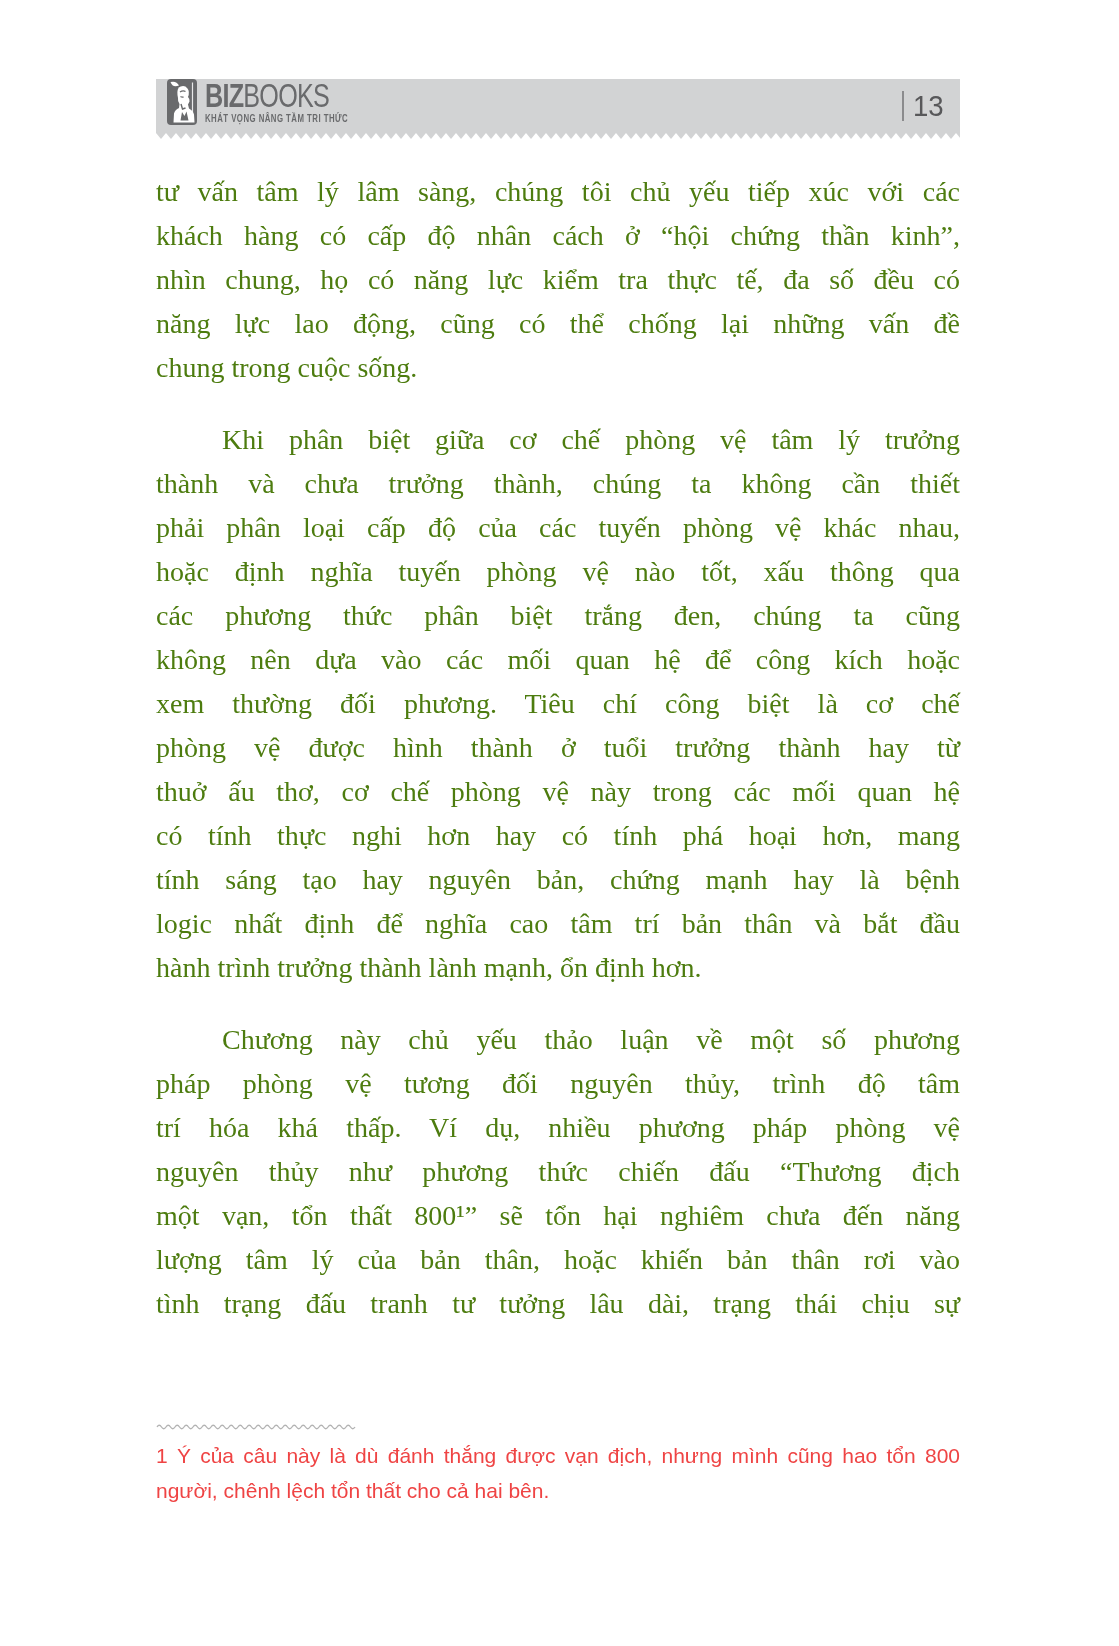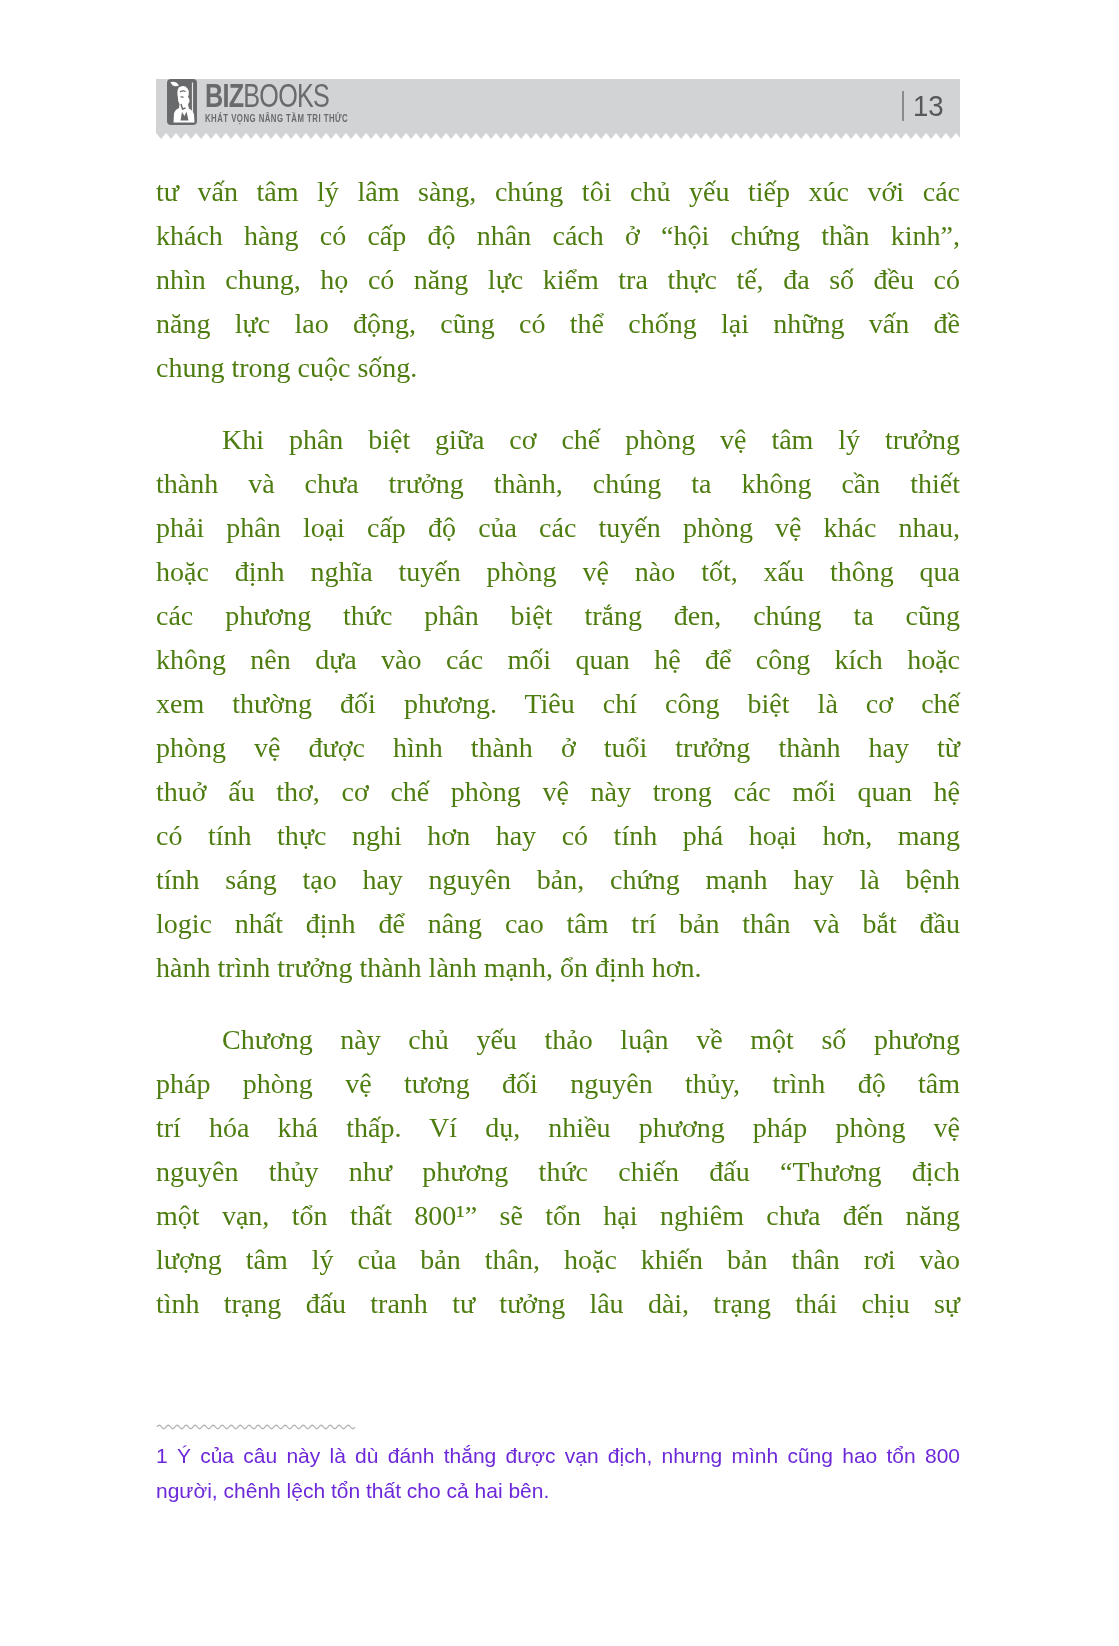--- a/index.html
+++ b/index.html
@@ -52,21 +52,21 @@
   .paragraph + .paragraph { margin-top:28px; }
   .line { text-align:justify; text-align-last:justify; }
   .line.indent { padding-left:66px; }
   .line.flush { text-align-last:left; }
 
   
   .fn-sep { position:absolute; left:156px; top:1422px; width:210px; height:10px; line-height:0; }
   .footnote-text {
     position:absolute; left:156px; top:1438px; width:804px;
     font-family:"Liberation Sans", sans-serif;
-    font-size:21px; line-height:35px; color:#6d28d9;
+    font-size:21px; line-height:35px; color:#ef4444;
   }
   .fn-line { text-align:justify; text-align-last:justify; }
   .fn-line.flush { text-align-last:left; }
 </style>
 </head>
 <body>
 
 <div class="page">
 
   <div class="header-bar">
@@ -118,21 +118,21 @@
         <div class="line">thành và chưa trưởng thành, chúng ta không cần thiết</div>
         <div class="line">phải phân loại cấp độ của các tuyến phòng vệ khác nhau,</div>
         <div class="line">hoặc định nghĩa tuyến phòng vệ nào tốt, xấu thông qua</div>
         <div class="line">các phương thức phân biệt trắng đen, chúng ta cũng</div>
         <div class="line">không nên dựa vào các mối quan hệ để công kích hoặc</div>
         <div class="line">xem thường đối phương. Tiêu chí công biệt là cơ chế</div>
         <div class="line">phòng vệ được hình thành ở tuổi trưởng thành hay từ</div>
         <div class="line">thuở ấu thơ, cơ chế phòng vệ này trong các mối quan hệ</div>
         <div class="line">có tính thực nghi hơn hay có tính phá hoại hơn, mang</div>
         <div class="line">tính sáng tạo hay nguyên bản, chứng mạnh hay là bệnh</div>
-        <div class="line">logic nhất định để nâng cao tâm trí bản thân và bắt đầu</div>
+        <div class="line">logic nhất định để nghĩa cao tâm trí bản thân và bắt đầu</div>
         <div class="line flush">hành trình trưởng thành lành mạnh, ổn định hơn.</div>
       </div>
       <div class="paragraph">
         <div class="line indent">Chương này chủ yếu thảo luận về một số phương</div>
         <div class="line">pháp phòng vệ tương đối nguyên thủy, trình độ tâm</div>
         <div class="line">trí hóa khá thấp. Ví dụ, nhiều phương pháp phòng vệ</div>
         <div class="line">nguyên thủy như phương thức chiến đấu “Thương địch</div>
         <div class="line">một vạn, tổn thất 800¹” sẽ tổn hại nghiêm chưa đến năng</div>
         <div class="line">lượng tâm lý của bản thân, hoặc khiến bản thân rơi vào</div>
         <div class="line">tình trạng đấu tranh tư tưởng lâu dài, trạng thái chịu sự</div>

